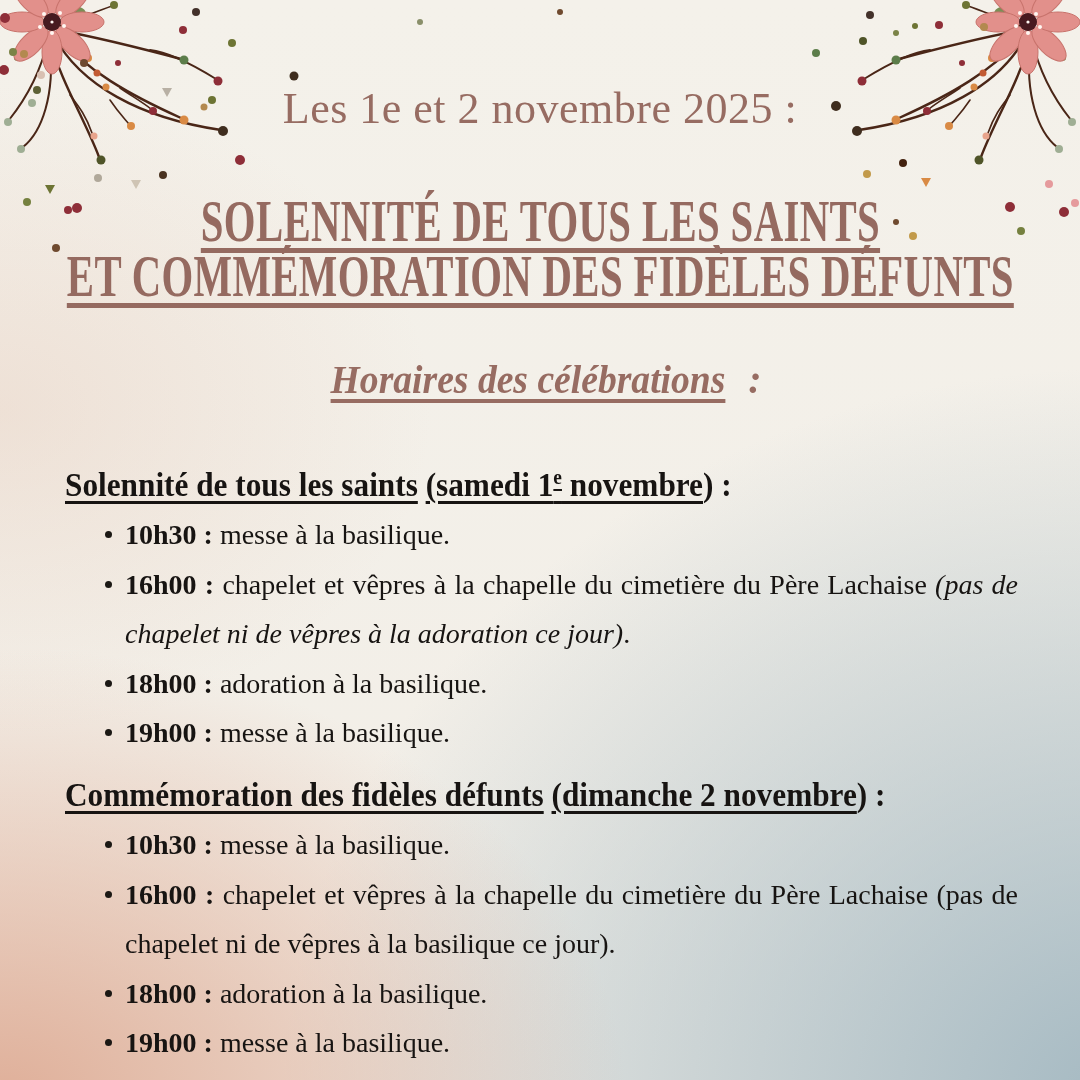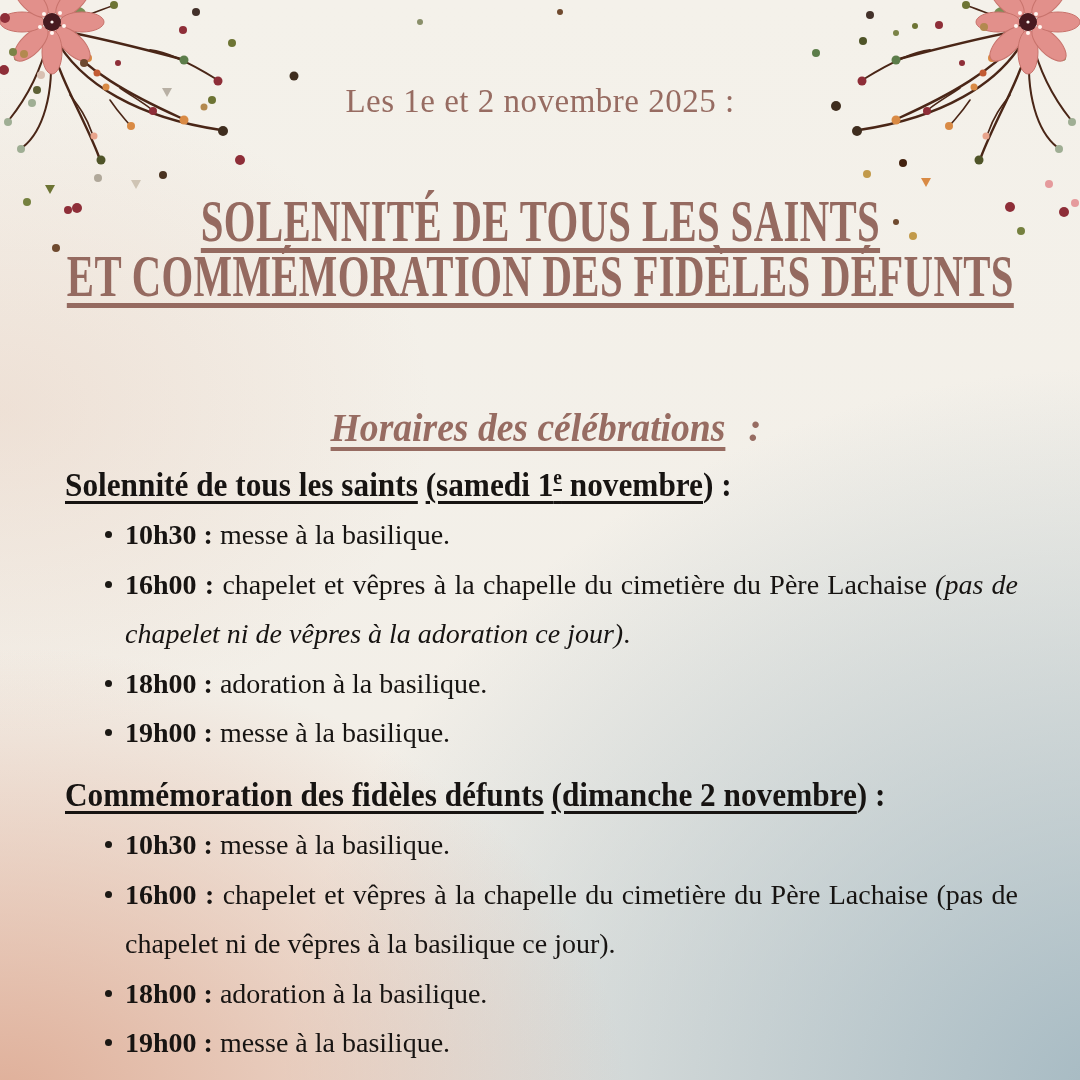--- a/index.html
+++ b/index.html
@@ -9,36 +9,36 @@
     background:
       radial-gradient(58% 42% at 0% 102%, rgba(222,171,148,.95), rgba(222,171,148,0) 100%),
       radial-gradient(78% 68% at 104% 102%, rgba(160,182,192,.95), rgba(160,182,192,0) 100%),
       radial-gradient(40% 30% at 0% 38%, rgba(228,196,178,.35), rgba(228,196,178,0) 100%),
       linear-gradient(180deg,#f4f1ea 0%, #f2eee7 100%);
     color:#171412;
   }
   .deco{position:absolute;left:0;top:0;pointer-events:none;}
   .subtitle{
     position:absolute;top:83px;left:0;right:0;text-align:center;
-    font-size:33px;color:#976c62;letter-spacing:.5px;
+    font-size:44px;color:#976c62;letter-spacing:.5px;
   }
   .title{
     position:absolute;top:194px;left:0;right:0;
     display:flex;flex-direction:column;align-items:center;
     color:#956a60;font-weight:bold;
   }
   .title-line{
     font-size:60px;line-height:55px;white-space:nowrap;display:inline-block;
     transform:scaleX(.68);transform-origin:center;
     text-decoration:underline;text-decoration-thickness:5px;text-underline-offset:7px;
     letter-spacing:.5px;
   }
   .horaires{
     position:absolute;top:356px;left:0;right:0;text-align:center;
-    color:#976c62;font-weight:bold;font-style:italic;font-size:40px;margin-top:48px;
+    color:#976c62;font-weight:bold;font-style:italic;font-size:40px;
   }
   .horaires .u{
     display:inline-block;transform:scaleX(.94);transform-origin:center;
     text-decoration:underline;text-decoration-thickness:4px;text-underline-offset:6px;
   }
   .content{position:absolute;left:65px;top:456px;width:953px;}
   h2.sec-heading{
     margin:0 0 4px 0;font-size:34px;line-height:42px;font-weight:bold;
     white-space:nowrap;transform:scaleX(.92);transform-origin:left center;
   }

